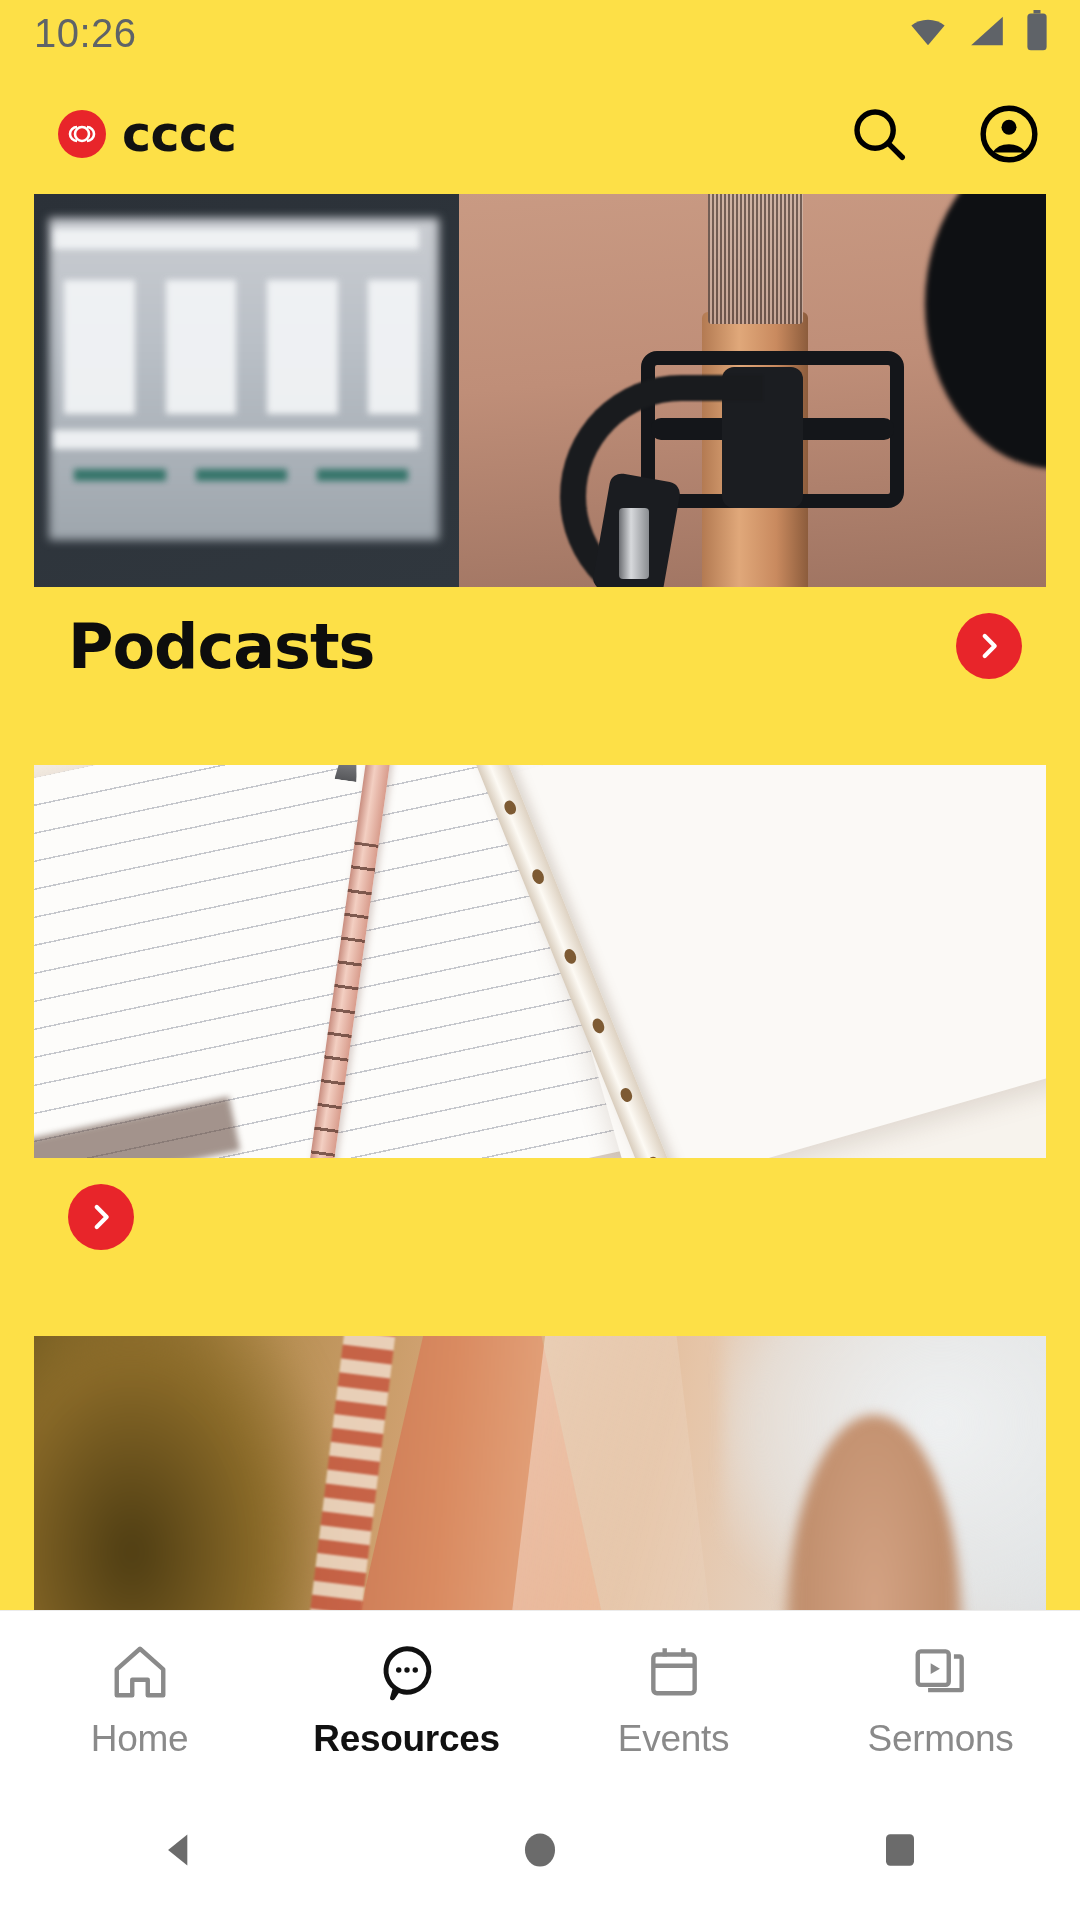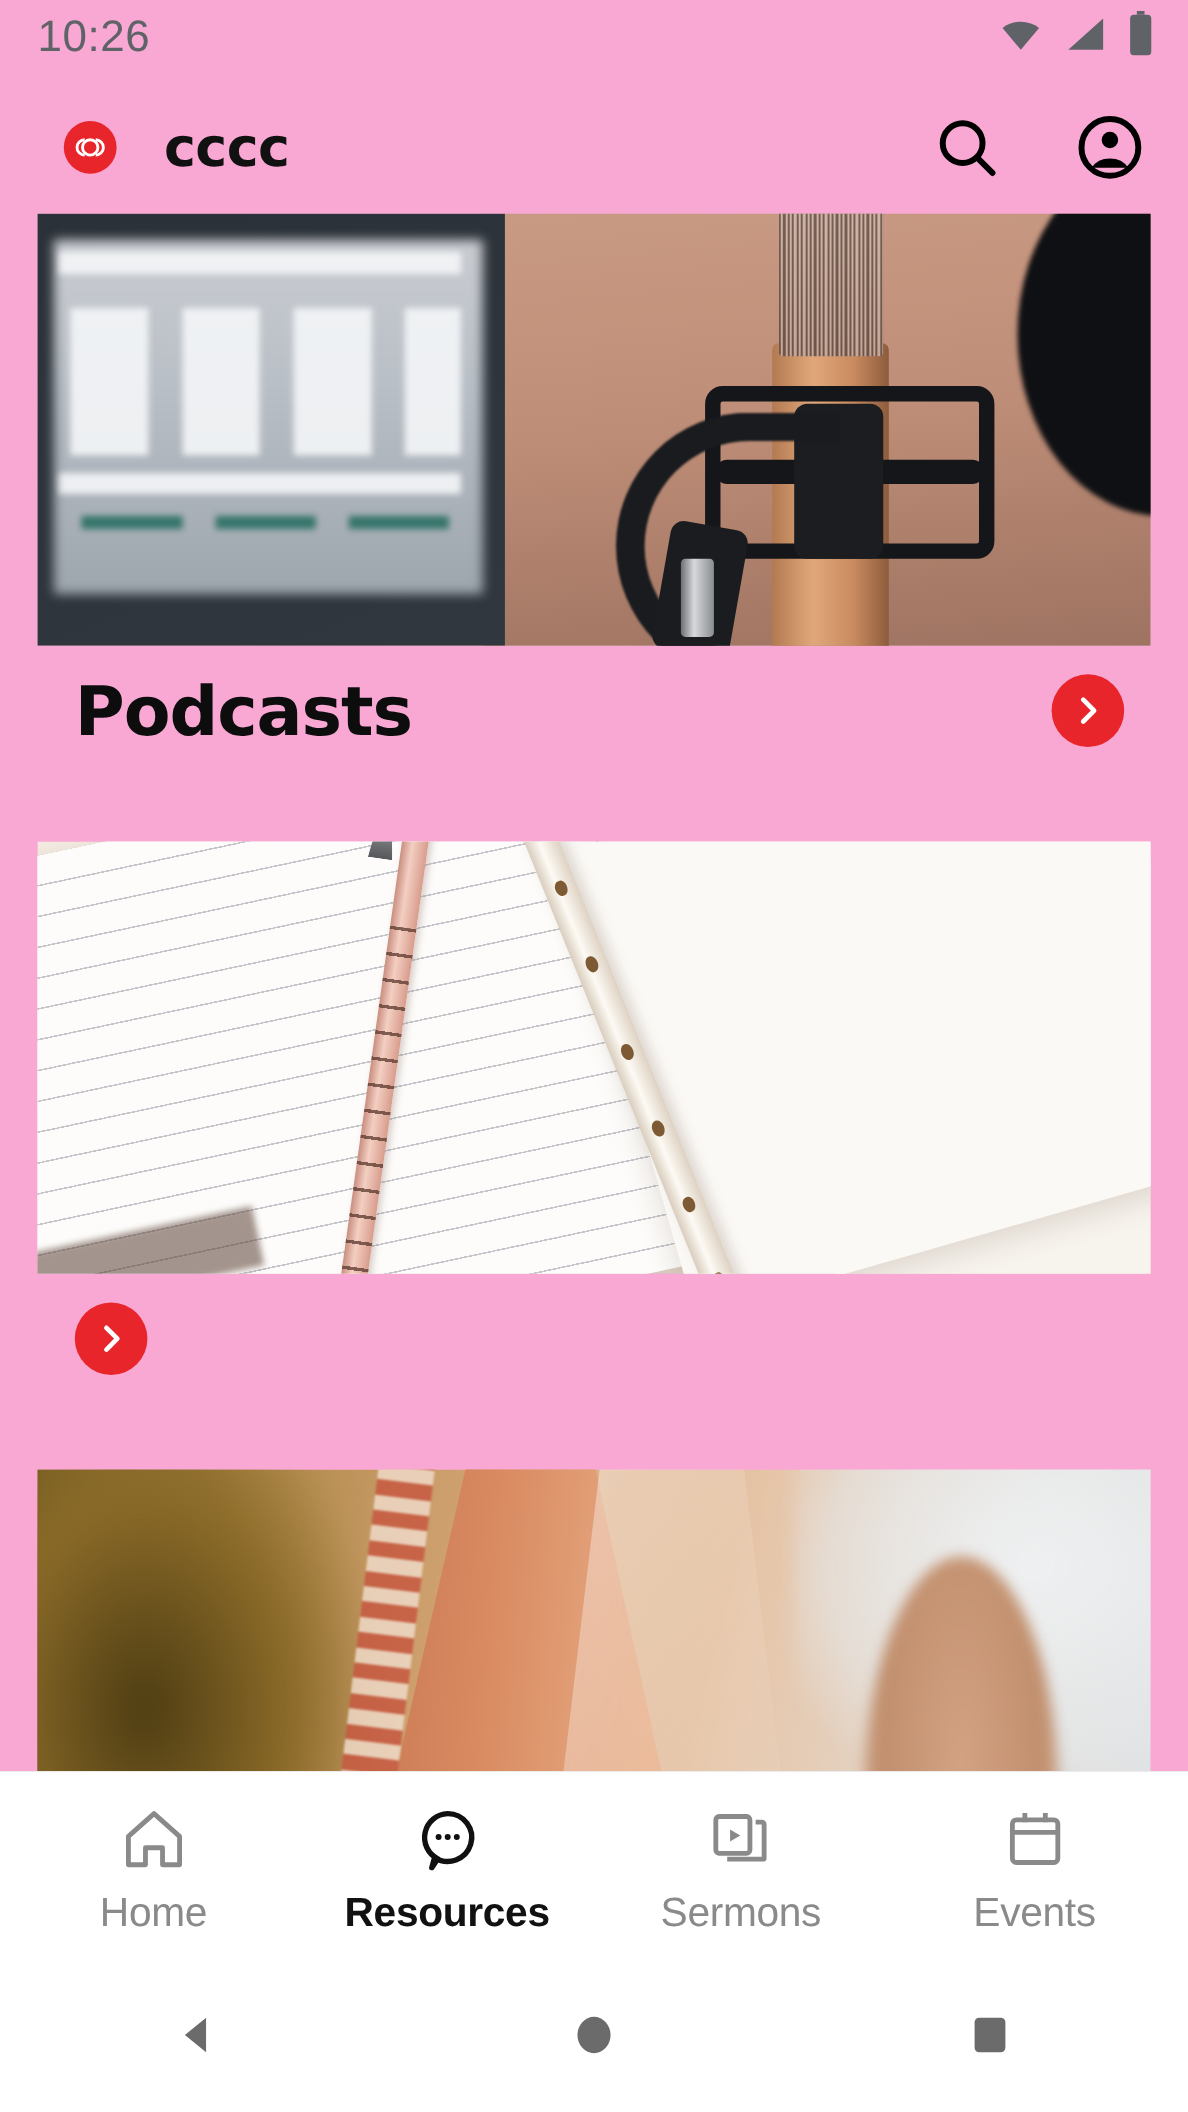--- a/index.html
+++ b/index.html
@@ -2,37 +2,37 @@
 <html><head>
 <meta charset="utf-8">
 <style>
   * { margin:0; padding:0; box-sizing:border-box; }
   html, body {
     width:1080px; height:1920px;
     background:#ffffff;
     font-family:"Liberation Sans", sans-serif;
     overflow:hidden;
   }
-  #screen { position:relative; width:1080px; height:1920px; background:#f9a8d4; }
+  #screen { position:relative; width:1080px; height:1920px; background:#fde047; }
 
   
   .statusbar {
     position:absolute; top:0; left:0; width:1080px; height:66px;
     display:flex; align-items:center; justify-content:space-between;
     padding:0 30px 0 34px;
   }
   .status-clock { font-size:40px; color:#5f6368; letter-spacing:0.5px; }
   .status-icons { display:flex; align-items:center; gap:16px; }
 
   
   .appbar {
     position:absolute; top:86px; left:0; width:1080px; height:96px;
     display:flex; align-items:center; padding:0 40px 0 58px;
   }
-  .brand { display:flex; align-items:center; gap:43px; }
+  .brand { display:flex; align-items:center; gap:16px; }
   .brand-logo {
     width:48px; height:48px; border-radius:50%;
     background:#e8252a; display:flex; align-items:center; justify-content:center;
     flex:0 0 auto;
   }
   .brand-title {
     font-size:49px; font-weight:bold; color:#111; letter-spacing:-0.5px;
     font-family:"DejaVu Sans", sans-serif;
   }
   .appbar-spacer { flex:1 1 auto; }
@@ -394,40 +394,40 @@
           <circle cx="12" cy="11.2" r="1.05" fill="#111" stroke="none"></circle>
           <circle cx="15.2" cy="11.2" r="1.05" fill="#111" stroke="none"></circle>
         </svg>
       </span>
       <span class="nav-label">Resources</span>
     </div>
 
     <div class="nav-item">
       <span class="nav-icon">
         <svg width="62" height="62" viewBox="0 0 24 24" fill="none" stroke="#8a8a8a" stroke-width="1.7" stroke-linejoin="round">
-          <rect x="3" y="4" width="12" height="13" rx="1.2"></rect>
-          <path d="M17 6h2.2a.8.8 0 0 1 .8.8V19H7"></path>
-          <path d="M8 8.6l3.6 2.1L8 12.8z" fill="#8a8a8a" stroke="none"></path>
-        </svg>
-      </span>
-      <span class="nav-label">Sermons</span>
-    </div>
-
-    <div class="nav-item">
-      <span class="nav-icon">
-        <svg width="62" height="62" viewBox="0 0 24 24" fill="none" stroke="#8a8a8a" stroke-width="1.7" stroke-linejoin="round">
           <rect x="4" y="5.2" width="16" height="15" rx="1.4"></rect>
           <path d="M4 9.6h16"></path>
             <path d="M8.4 2.8v3.2"></path>
             <path d="M15.6 2.8v3.2"></path>
         </svg>
       </span>
       <span class="nav-label">Events</span>
     </div>
 
+    <div class="nav-item">
+      <span class="nav-icon">
+        <svg width="62" height="62" viewBox="0 0 24 24" fill="none" stroke="#8a8a8a" stroke-width="1.7" stroke-linejoin="round">
+          <rect x="3" y="4" width="12" height="13" rx="1.2"></rect>
+          <path d="M17 6h2.2a.8.8 0 0 1 .8.8V19H7"></path>
+          <path d="M8 8.6l3.6 2.1L8 12.8z" fill="#8a8a8a" stroke="none"></path>
+        </svg>
+      </span>
+      <span class="nav-label">Sermons</span>
+    </div>
+
 
   </div>
 
   <div class="sysnav">
     <span class="sysnav-btn">
       <svg width="44" height="44" viewBox="0 0 24 24">
           <path d="M16 3.5 5.5 12 16 20.5z" fill="#6b6b6b"></path>
         </svg>
     </span>
     <span class="sysnav-btn">

